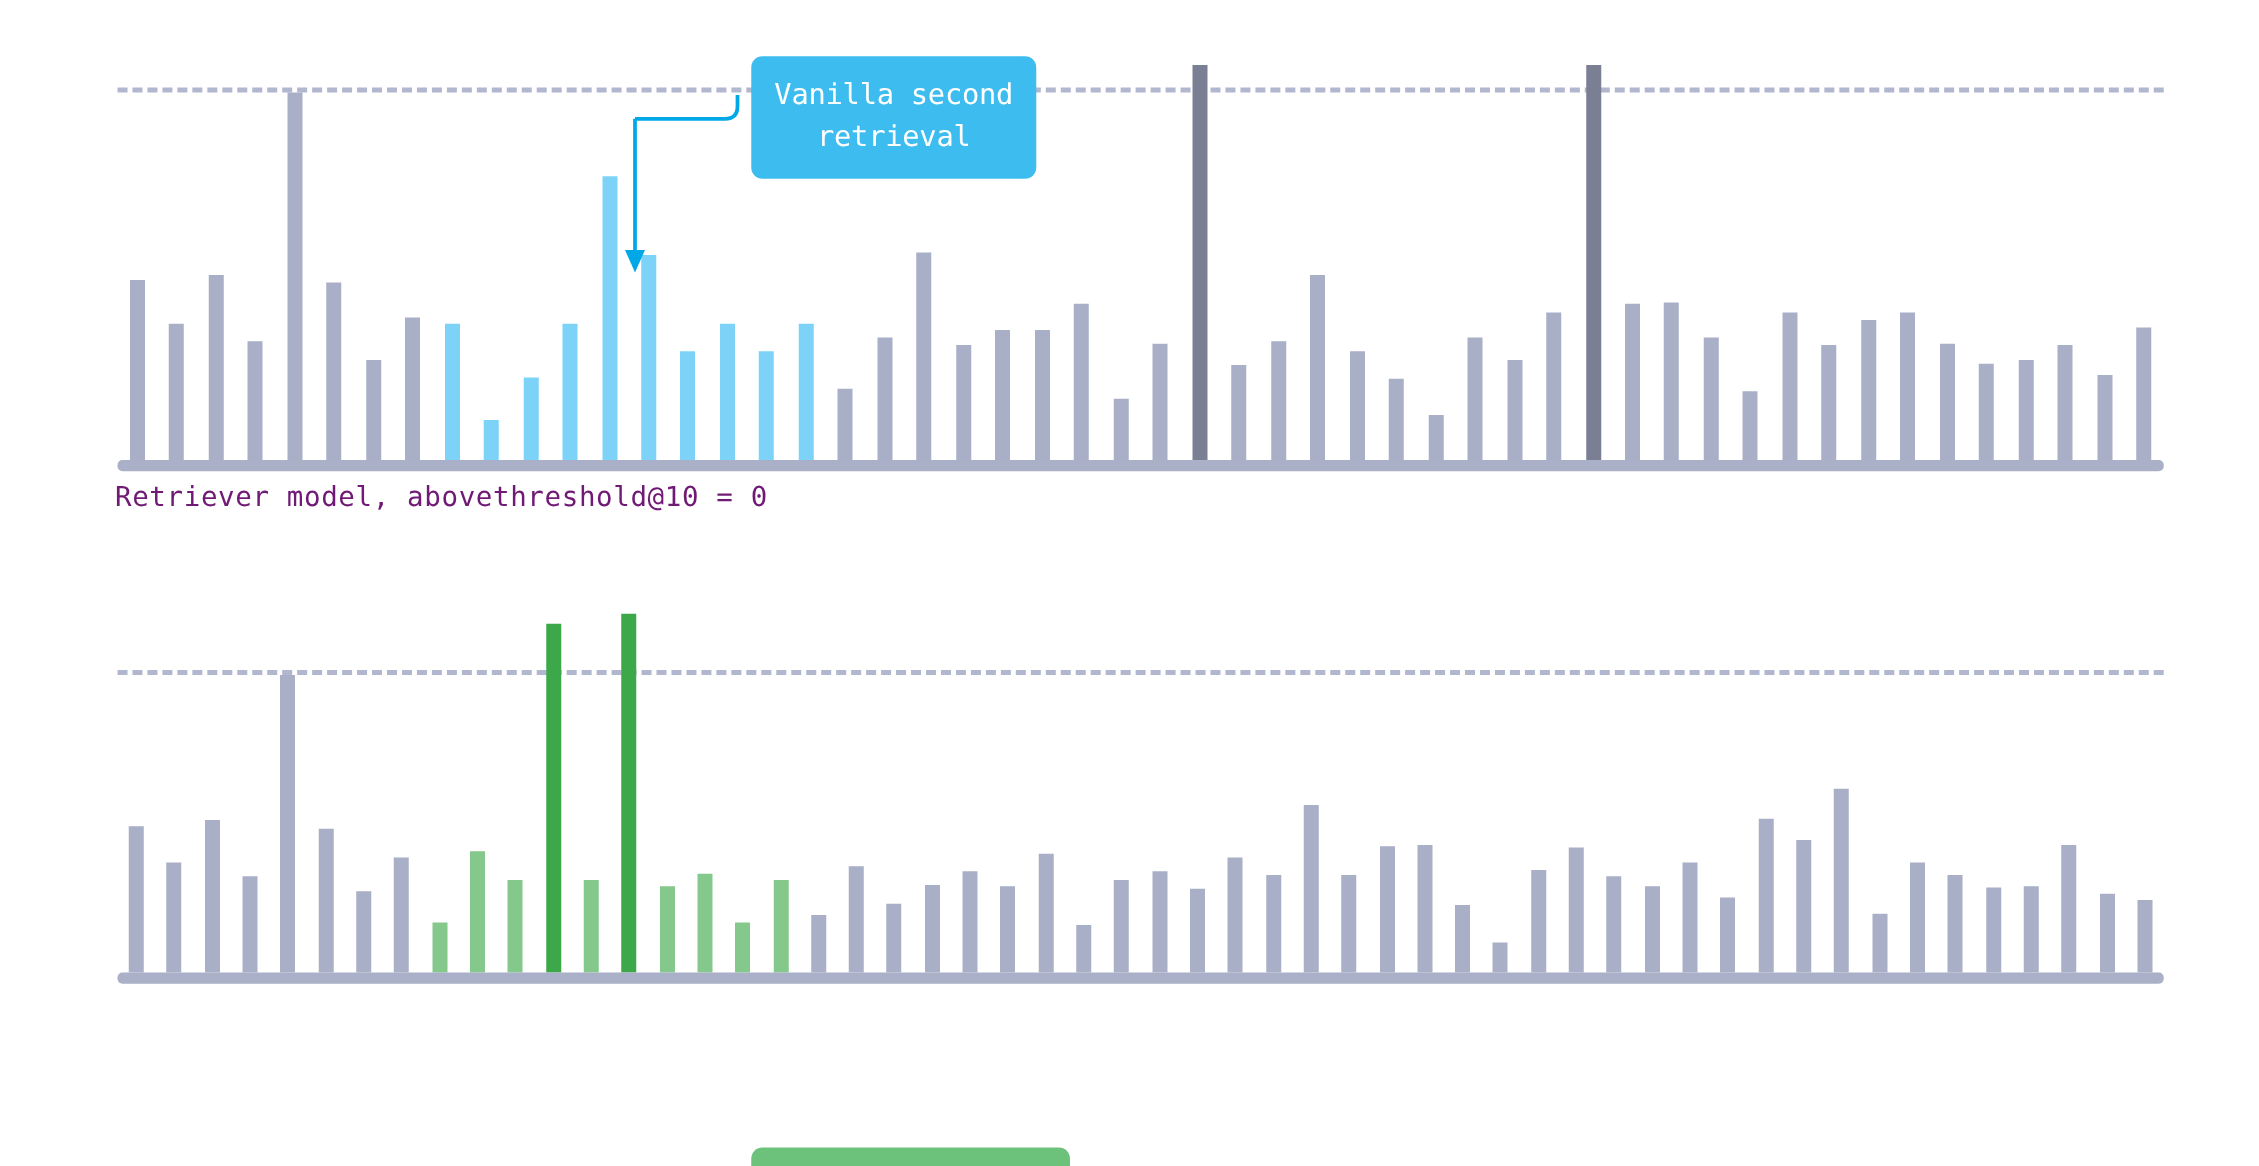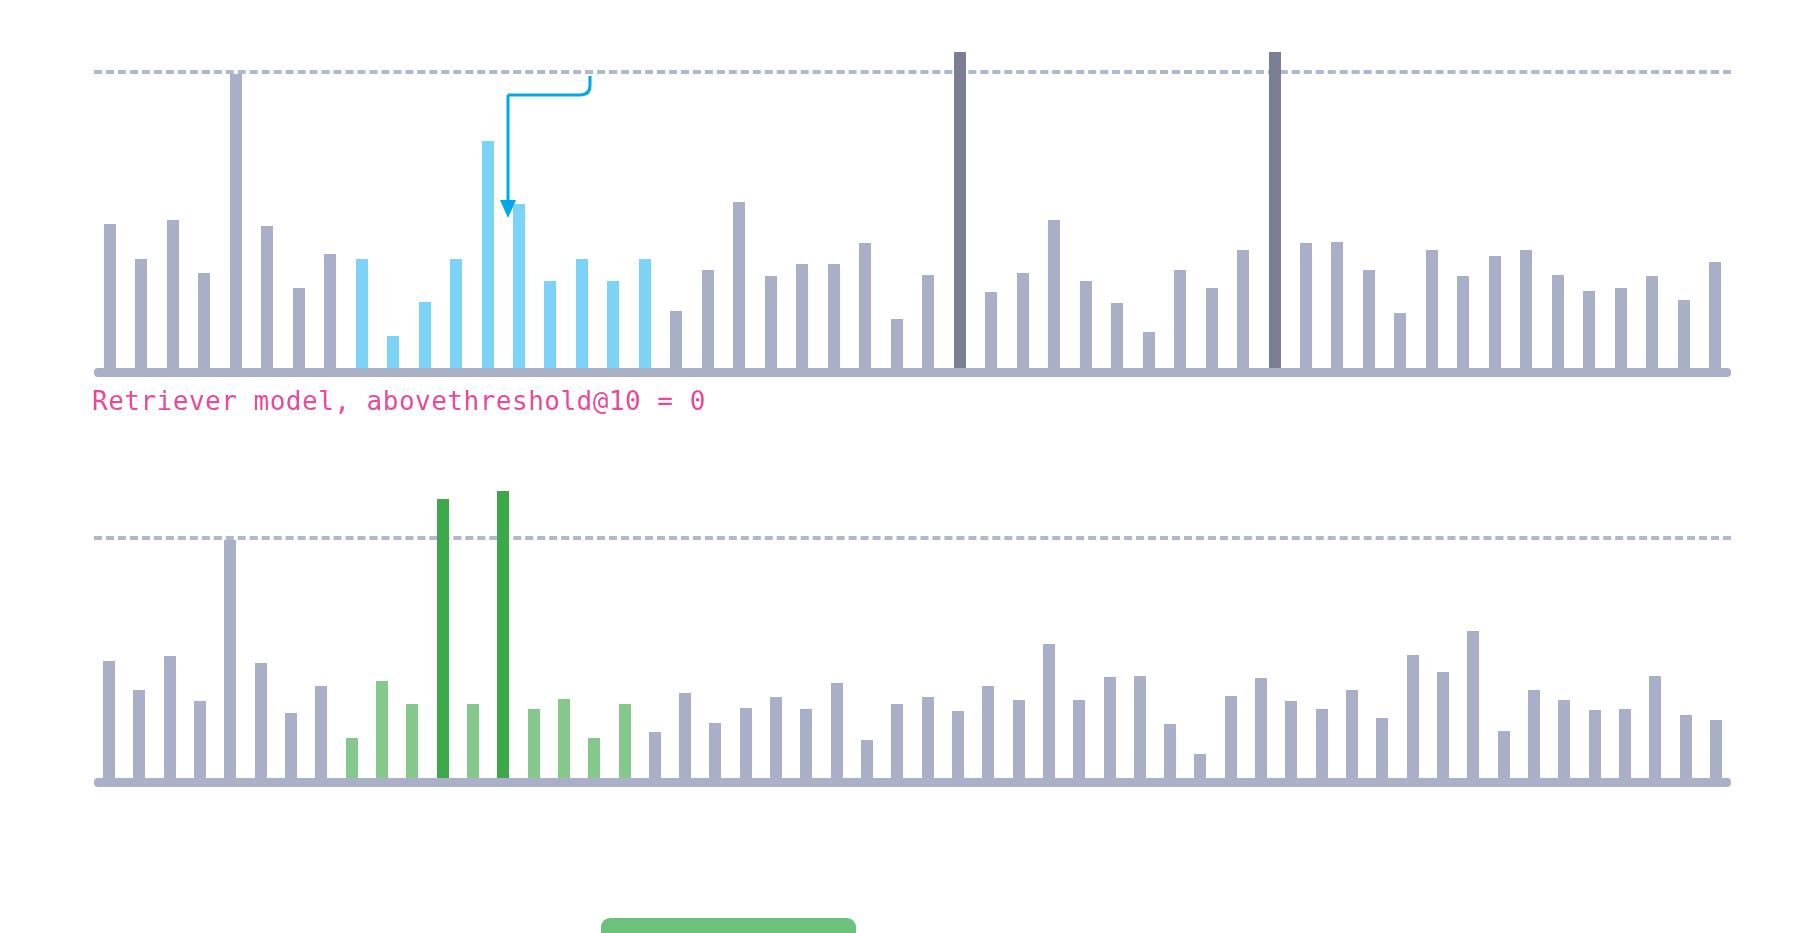--- a/index.html
+++ b/index.html
@@ -96,23 +96,23 @@
   }
 
   .connector { position: absolute; }
   .connector svg { display: block; overflow: visible; }
 
   
   .caption {
     position: absolute;
     left: 92px;
     font-family: "DejaVu Sans Mono", monospace;
-    font-size: 26px;
+    font-size: 22px;
     letter-spacing: 0.5px;
-    color: #ec4899;
+    color: #701a75;
     white-space: pre;
   }
   #caption-top { top: 386px; }
 </style>
 </head>
 <body>
 
 <div class="page">
 
   <div class="panel" id="panel-top">
@@ -177,20 +177,22 @@
     </div>
 
     <div class="connector" id="connector-top" style="left: 390px; top: 50px;">
       <svg width="220" height="180" viewBox="0 0 220 180">
         <path d="M 118 45 L 190 45 Q 200 45 200 35 L 200 26" fill="none" stroke="#00A8E8" stroke-width="3" transform="translate(0,0)"></path>
         <path d="M 118 45 L 118 155" fill="none" stroke="#00A8E8" stroke-width="3"></path>
         <path d="M 110 150 L 118 168 L 126 150 Z" fill="#00A8E8"></path>
       </svg>
     </div>
 
+    <div class="callout" id="callout-top">Vanilla second
+retrieval</div>
 
     <div class="caption" id="caption-top">Retriever model, abovethreshold@10 = 0</div>
   </div>
 
   <div class="panel" id="panel-bot">
 
     <div class="plot" id="plot-bot">
       <div class="threshold" id="threshold-bot" style="bottom: 247.211px;"></div>
       <div class="bars" id="bars-bot" style="height: 292px; bottom: 9px;">
           <div class="bar" style="left: 9.16px; width: 12px; height: 116.54px; background: rgb(169, 175, 199);"></div>

